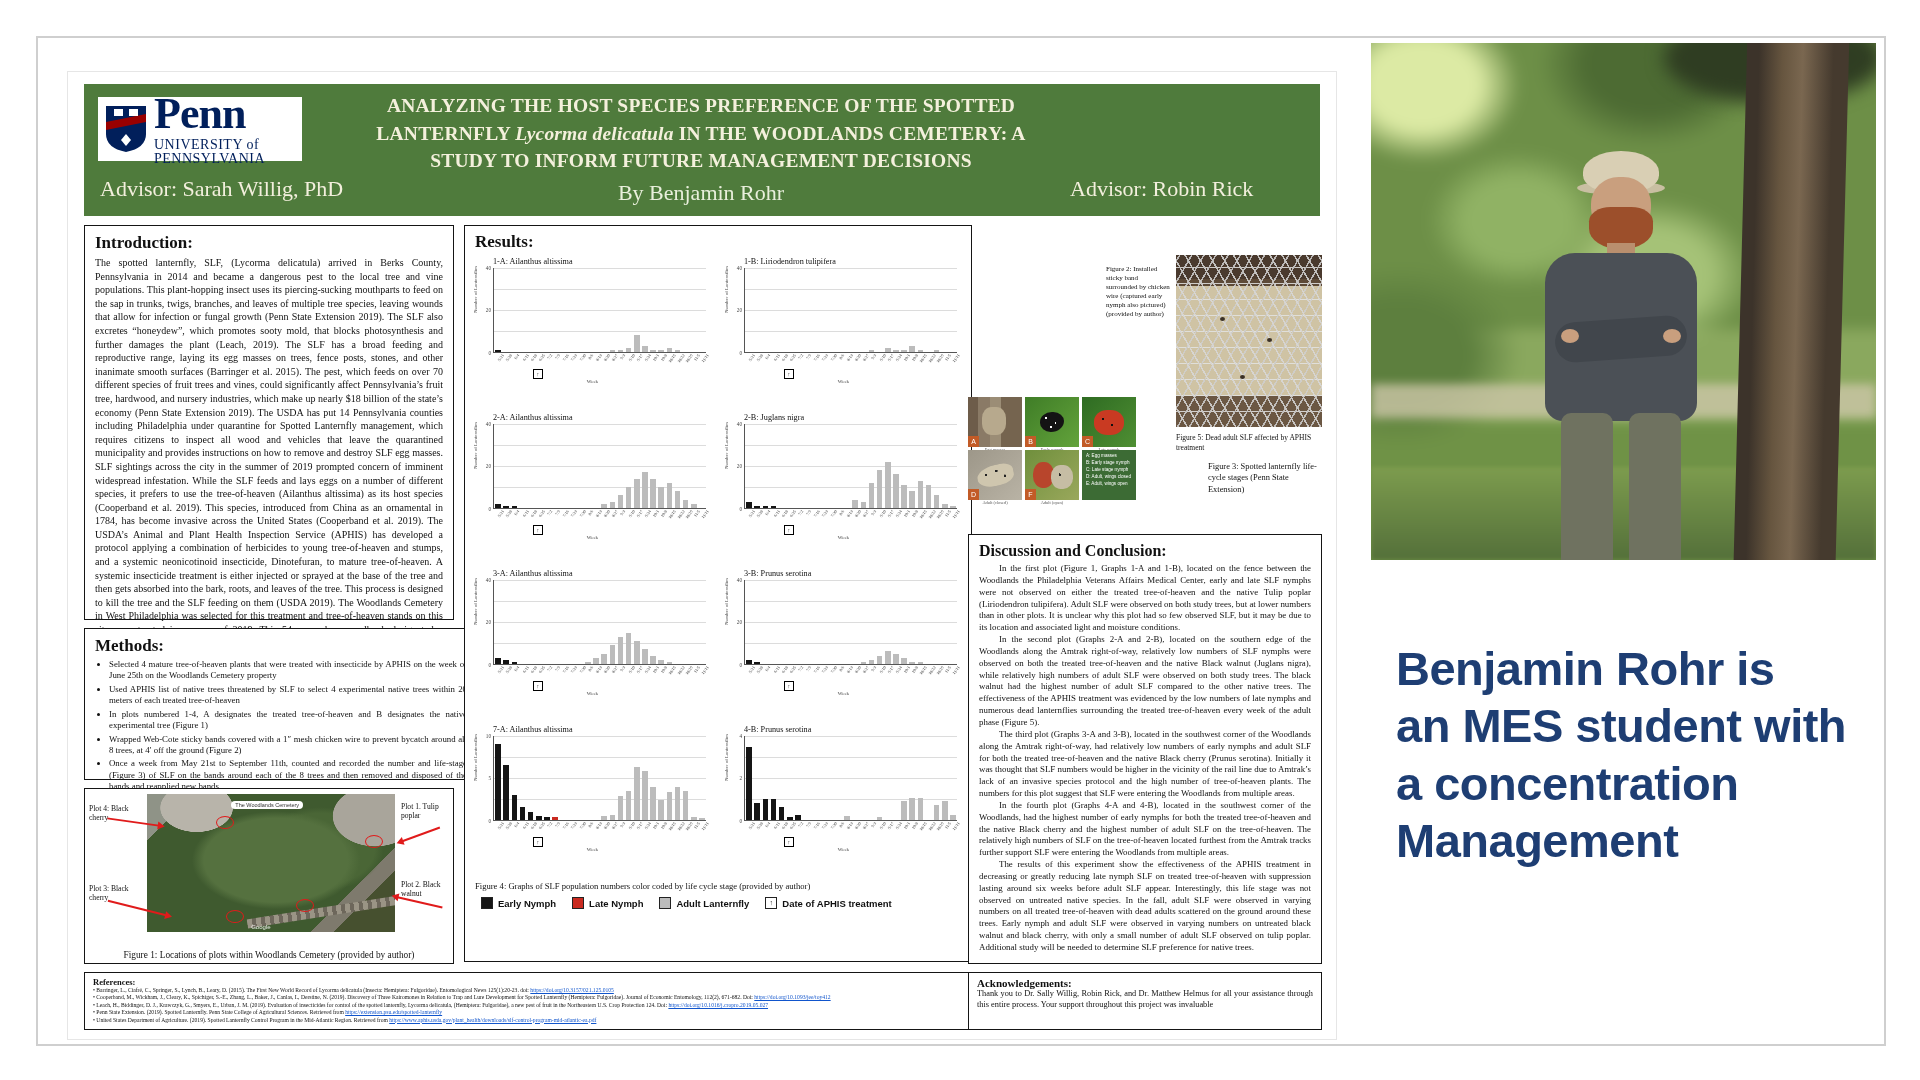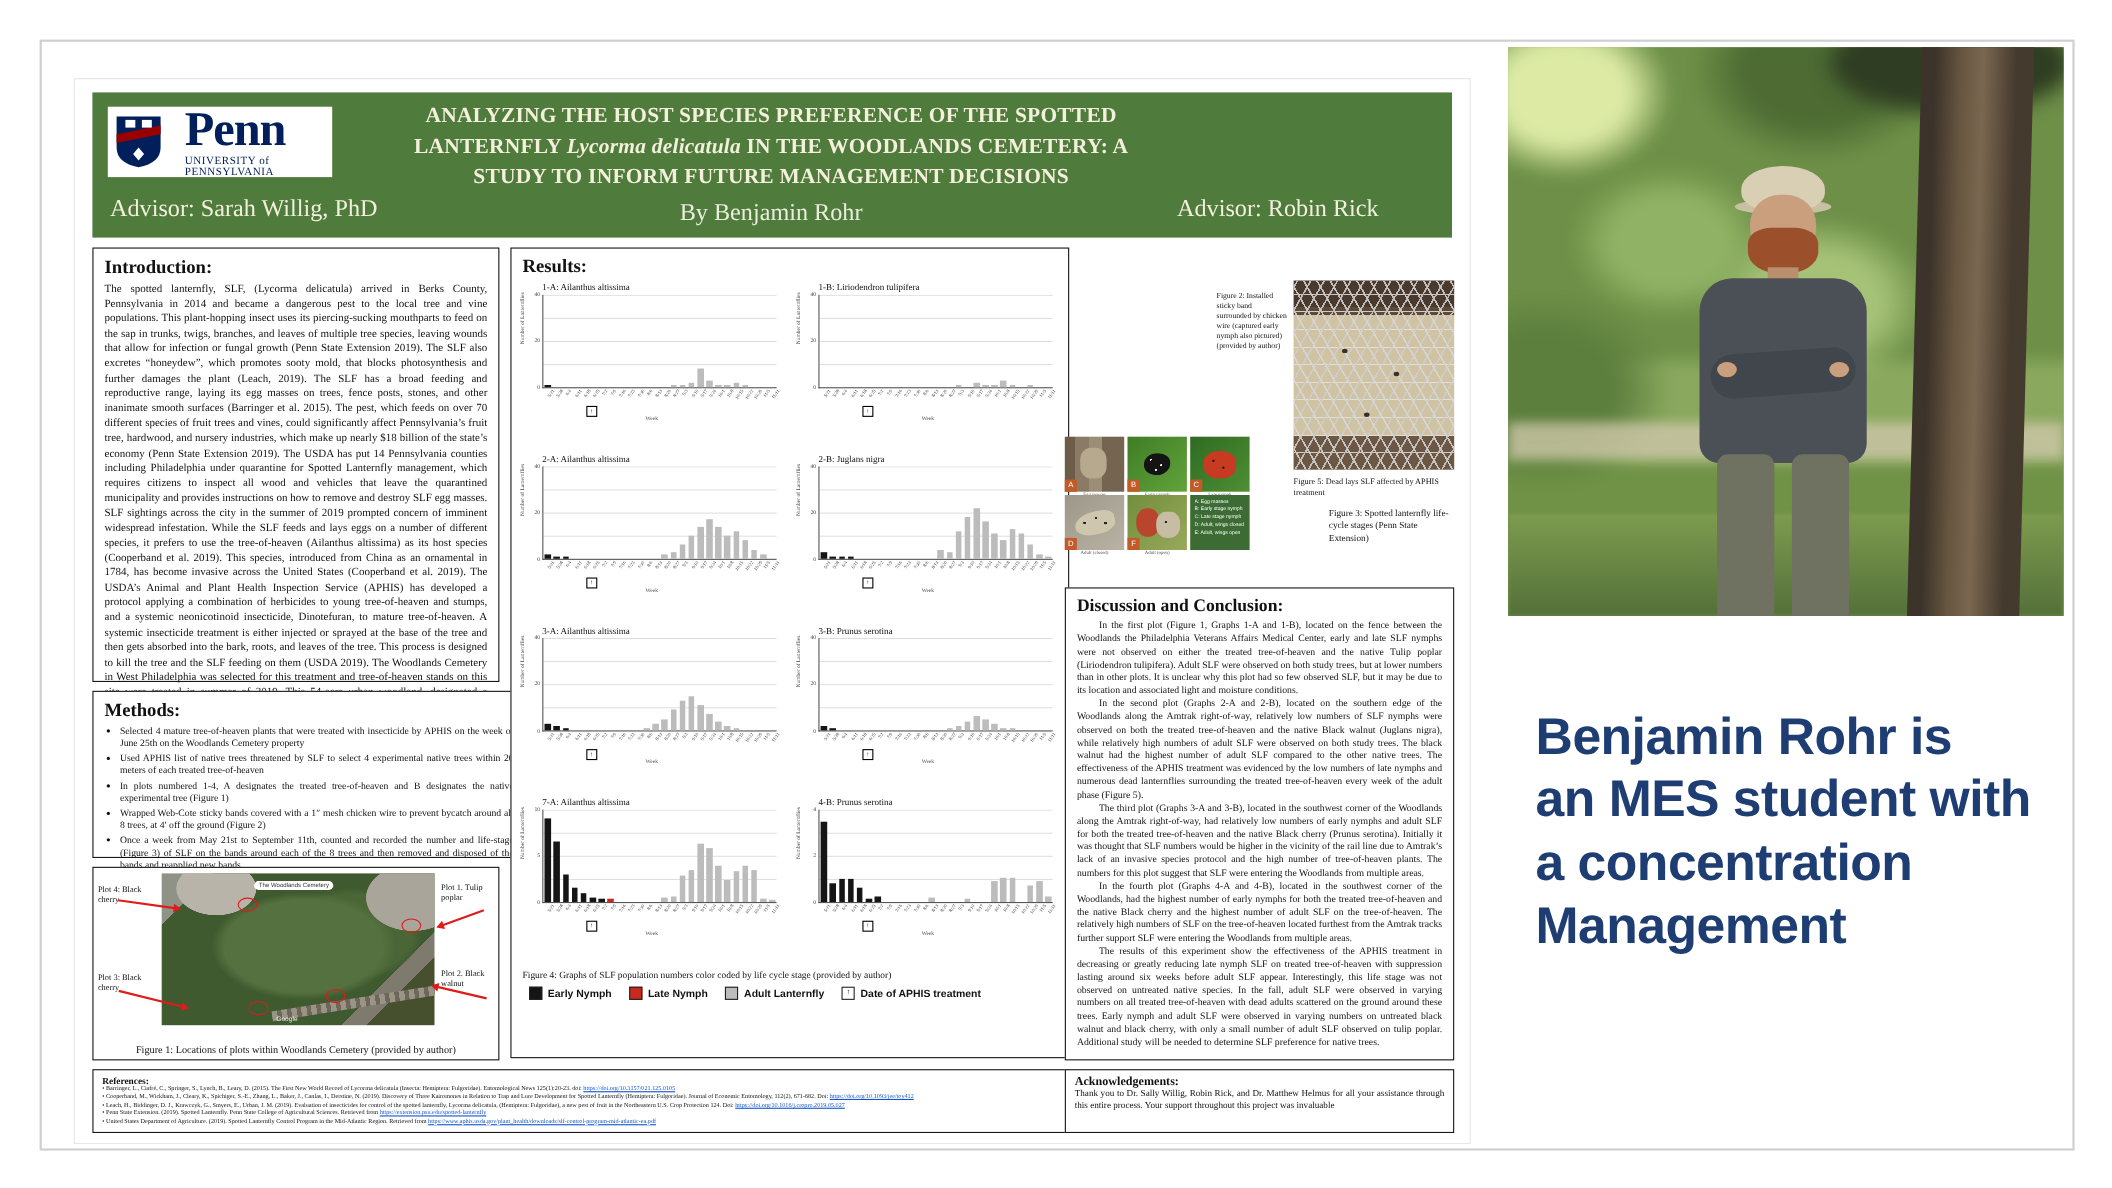--- a/index.html
+++ b/index.html
@@ -7,23 +7,23 @@
           font-family:"Liberation Serif",serif;color:#111;}
   .frame{position:absolute;left:36px;top:36px;width:1846px;height:1006px;border:2px solid #cfcfcf;pointer-events:none;}
 
   
   .poster{position:absolute;left:67px;top:71px;width:1268px;height:967px;background:#fff;border:1px solid #e6e6e6;}
 
   
   .header{position:absolute;left:16px;top:12px;width:1236px;height:132px;background:#4f7b3c;}
   .penn-logo{position:absolute;left:14px;top:13px;width:204px;height:64px;background:#fff;display:flex;align-items:center;padding:2px 6px;box-sizing:border-box;}
   .penn-shield{width:44px;height:50px;flex:0 0 auto;}
-  .penn-words{margin-left:20px;line-height:1;}
+  .penn-words{margin-left:6px;line-height:1;}
   .penn-name{font-family:"Liberation Serif",serif;font-weight:bold;color:#011f5b;font-size:44px;letter-spacing:-1px;}
-  .penn-sub{display:block;color:#011f5b;font-size:10px;letter-spacing:.5px;margin-top:2px;}
+  .penn-sub{display:block;color:#011f5b;font-size:14px;letter-spacing:.5px;margin-top:2px;}
   .advisor{position:absolute;color:#f3efdd;font-size:22px;}
   .advisor.left{left:16px;top:92px;}
   .advisor.right{left:986px;top:92px;}
   .title-block{position:absolute;left:292px;top:8px;width:650px;text-align:center;}
   .title{color:#f4f0dc;font-weight:bold;font-size:19.5px;line-height:1.42;letter-spacing:.2px;}
   .byline{color:#e9efdc;font-size:22px;margin-top:5px;}
   .woodlands-logo{position:absolute;left:952px;top:14px;width:268px;height:58px;background:#fdfdf6;display:flex;align-items:center;padding:2px 8px;box-sizing:border-box;}
   .wl-art{width:64px;height:48px;flex:0 0 auto;}
   .wl-name{font-family:"DejaVu Serif",serif;font-style:italic;font-weight:bold;color:#2f5d2a;font-size:26px;margin-left:10px;}
 
@@ -1123,21 +1123,21 @@
     </div>
 
     <div class="right-figs">
       <div class="fig2-cap">Figure 2: Installed sticky band surrounded by chicken wire (captured early nymph also pictured) (provided by author)</div>
       <div class="fig2-photo">
         <div class="wire"></div>
         <div class="speck" style="left:30%;top:36%;"></div>
         <div class="speck" style="left:62%;top:48%;"></div>
         <div class="speck" style="left:44%;top:70%;"></div>
       </div>
-      <div class="fig5-cap">Figure 5: Dead lays SLF affected by APHIS treatment</div>
+      <div class="fig5-cap">Figure 5: Dead adult SLF affected by APHIS treatment</div>
 
       <div class="fig3-grid">
         <div class="tile tile-a">
           <span class="letter">A</span>
           <span class="tcap">Egg masses</span>
         </div>
         <div class="tile tile-b">
           <span class="letter">B</span>
           <span class="tcap">Early nymph</span>
         </div>

